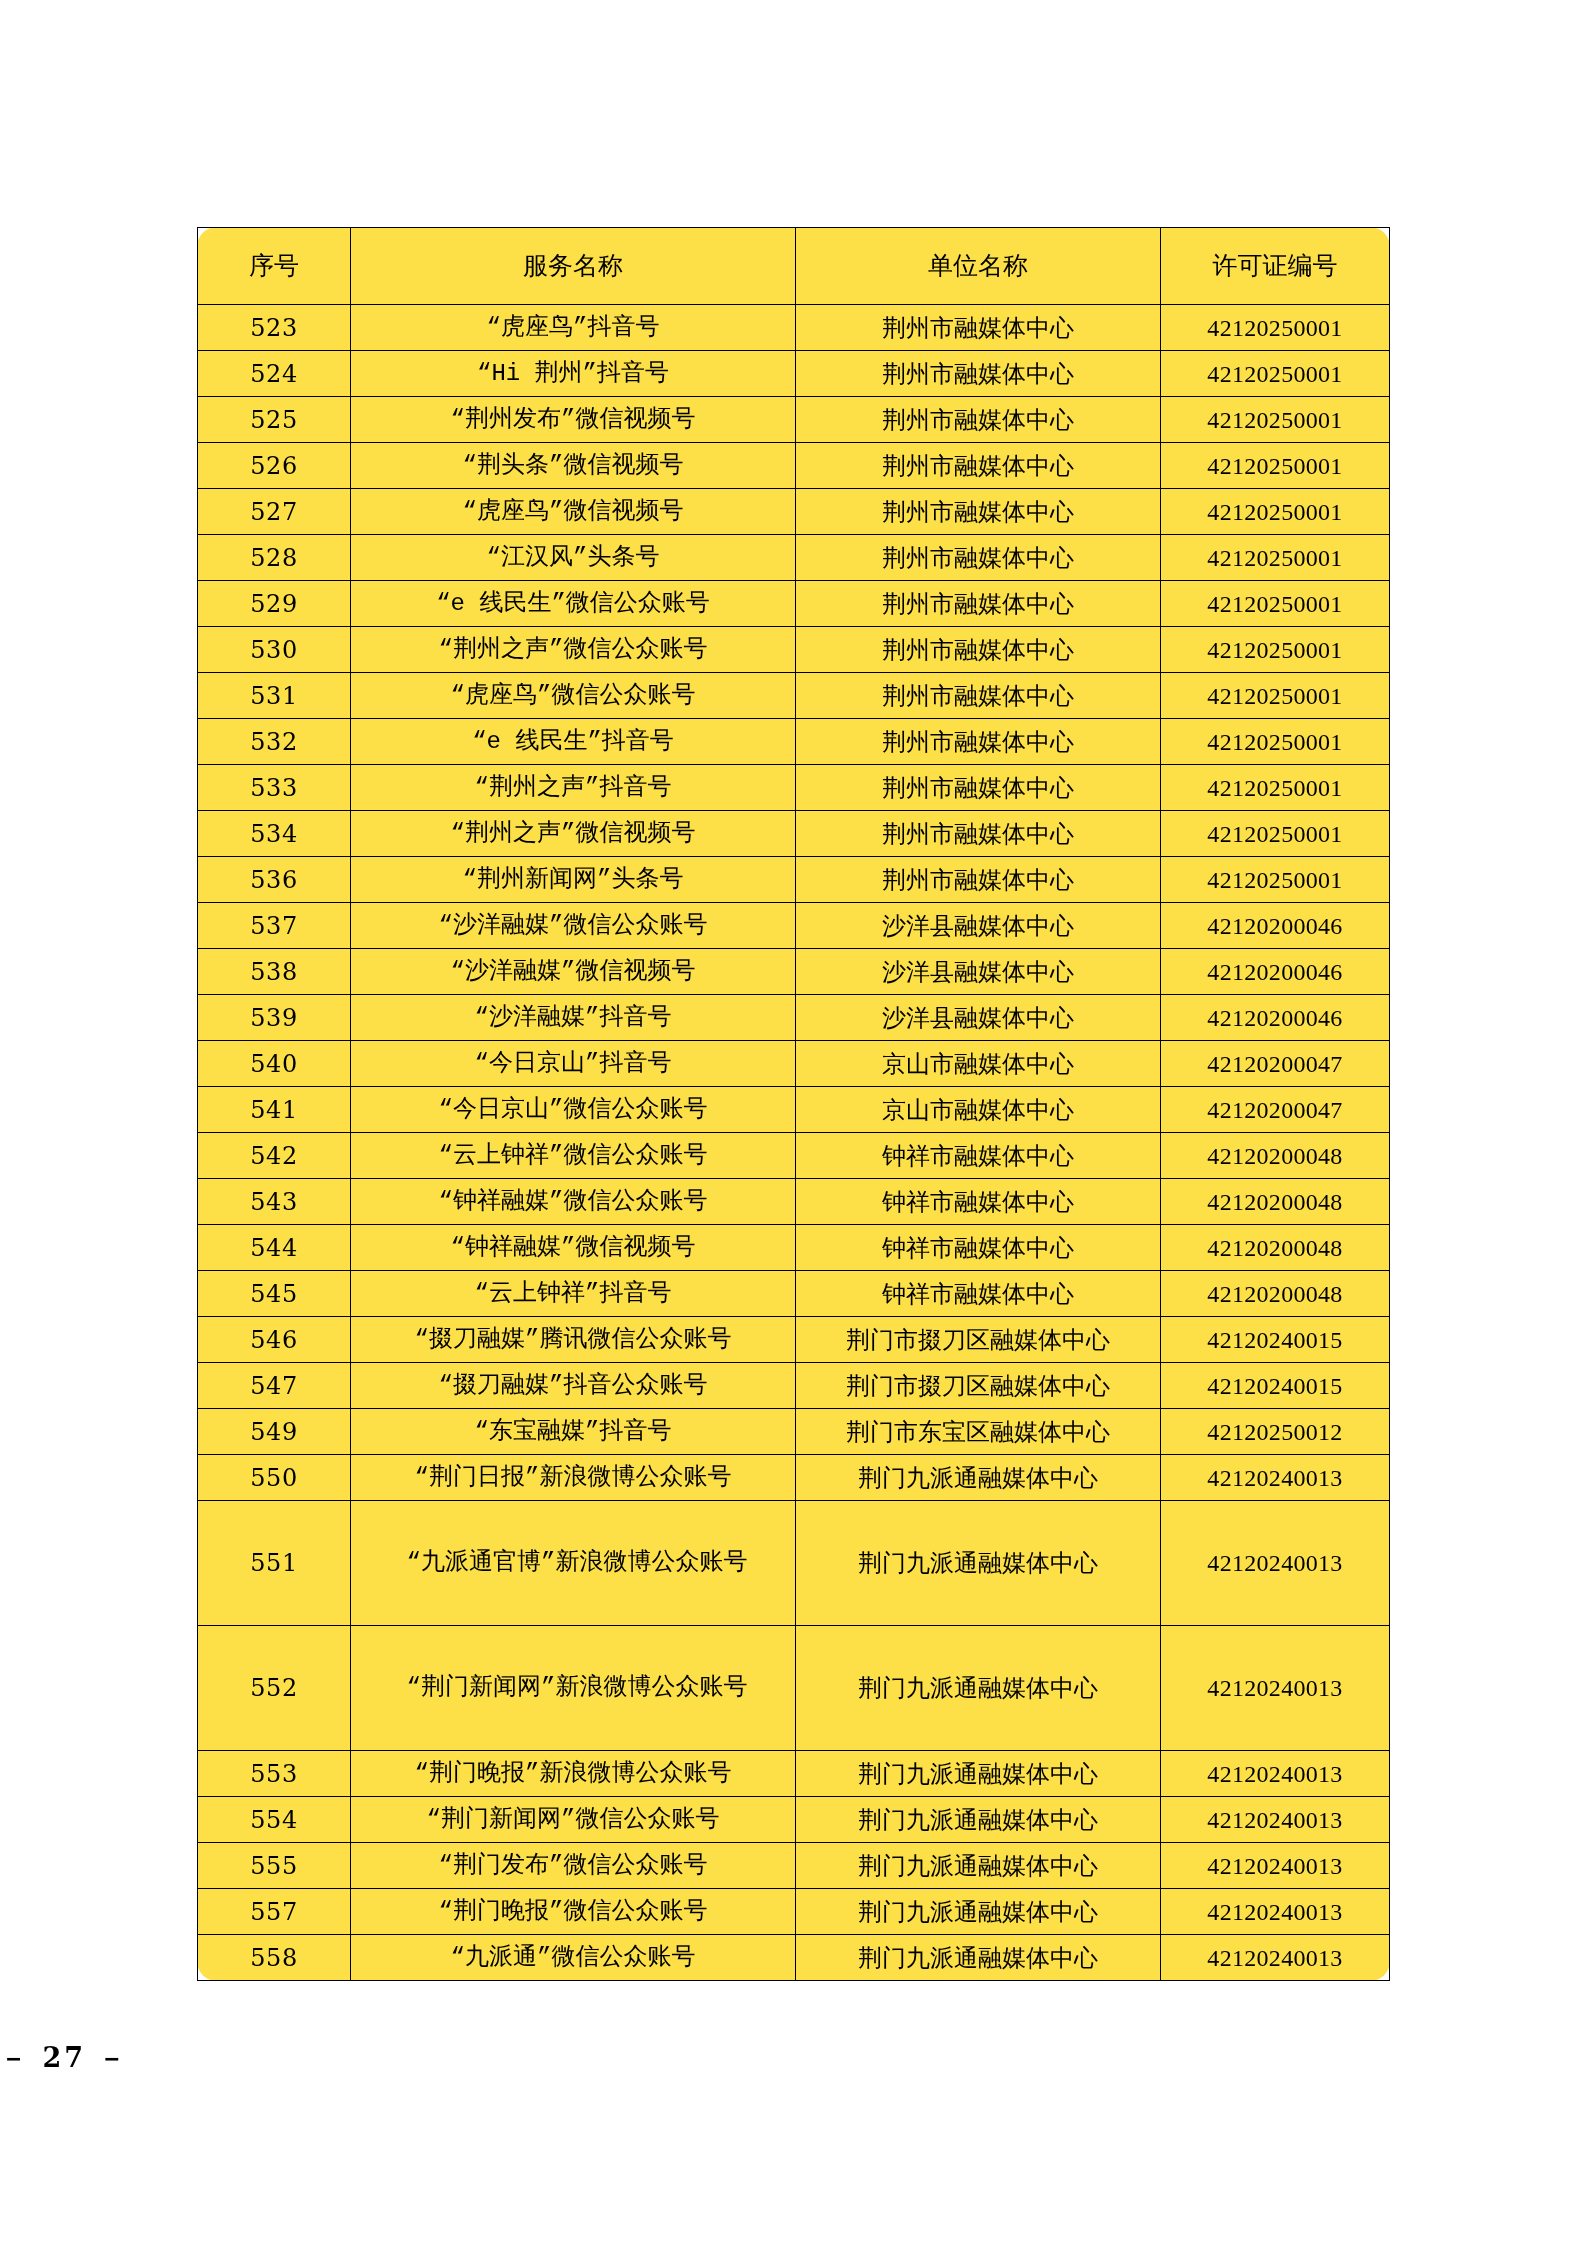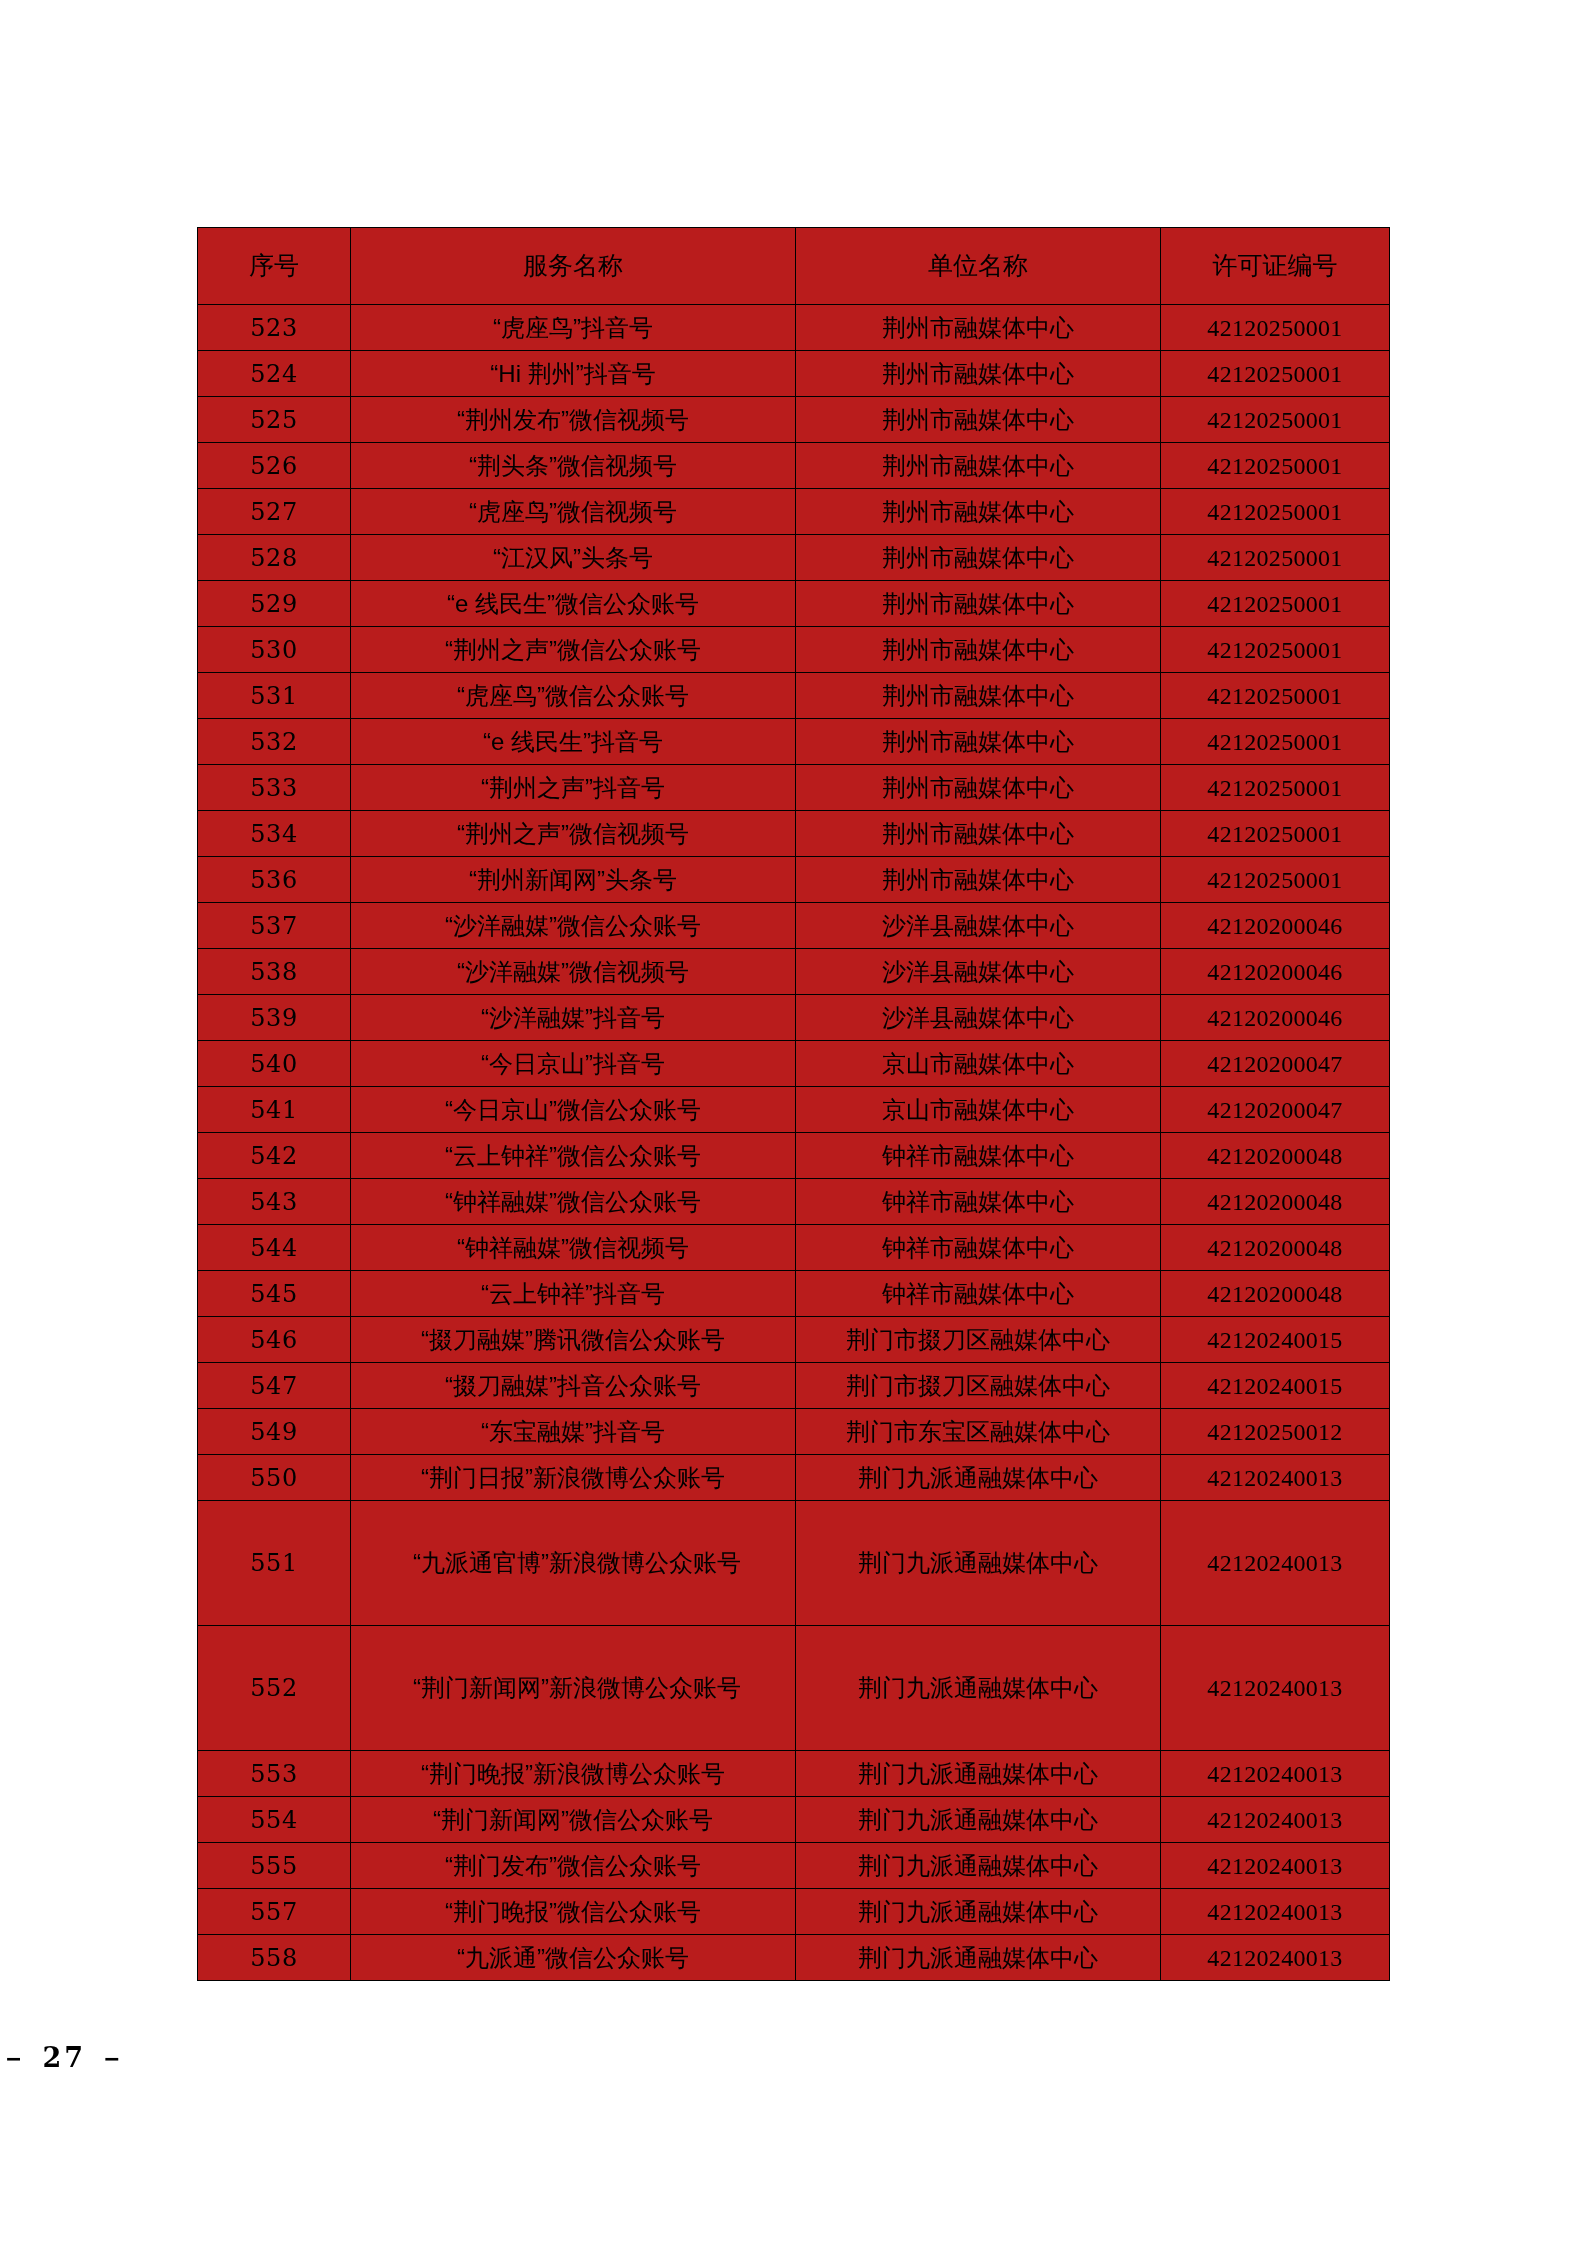--- a/index.html
+++ b/index.html
@@ -29,21 +29,22 @@
     position: absolute;
     left: 197px;
     top: 227px;
     width: 1192px;
   }
 
   table.reg-table {
     border-collapse: collapse;
     width: 1192px;
     table-layout: fixed;
-    background: #b91c1c;
+    background: #fde047;
+    border-radius: 20px;
   }
 
   table.reg-table th,
   table.reg-table td {
     border: 1.4px solid #000000;
     text-align: center;
     vertical-align: middle;
     padding: 0 4px;
     font-weight: normal;
     line-height: 1.5;
@@ -65,21 +66,21 @@
     height: 45px;
     font-size: 24px;
   }
 
   td.seq {
     font-family: "DejaVu Serif", "Liberation Serif", serif;
     font-size: 24px;
     letter-spacing: 0.5px;
   }
   td.svc {
-    font-family: Liberation Sans, sans-serif;
+    font-family: Liberation Mono, monospace;
     font-size: 24px;
   }
   td.unit {
     font-family: "DejaVu Serif", "Liberation Serif", serif;
     font-size: 24px;
   }
   td.lic {
     font-family: Liberation Serif, serif;
     font-size: 24px;
     letter-spacing: 0.3px;

